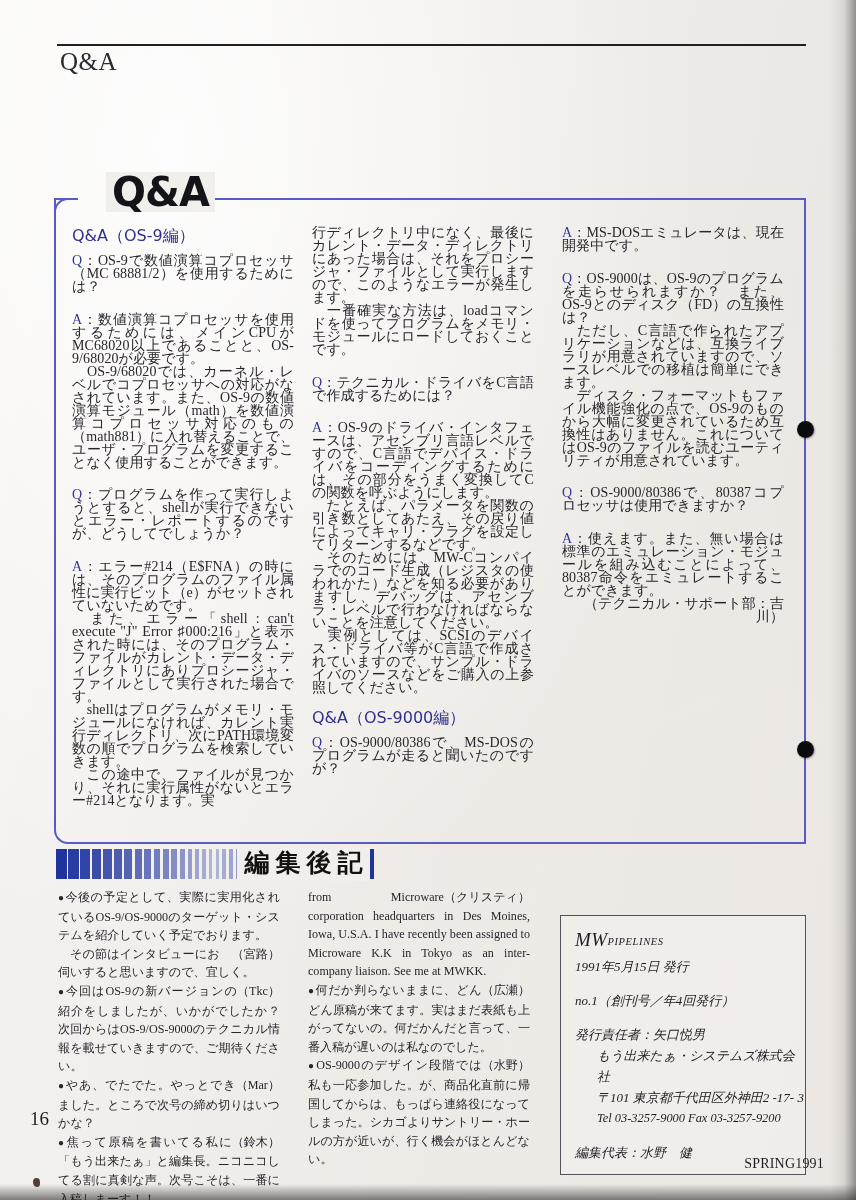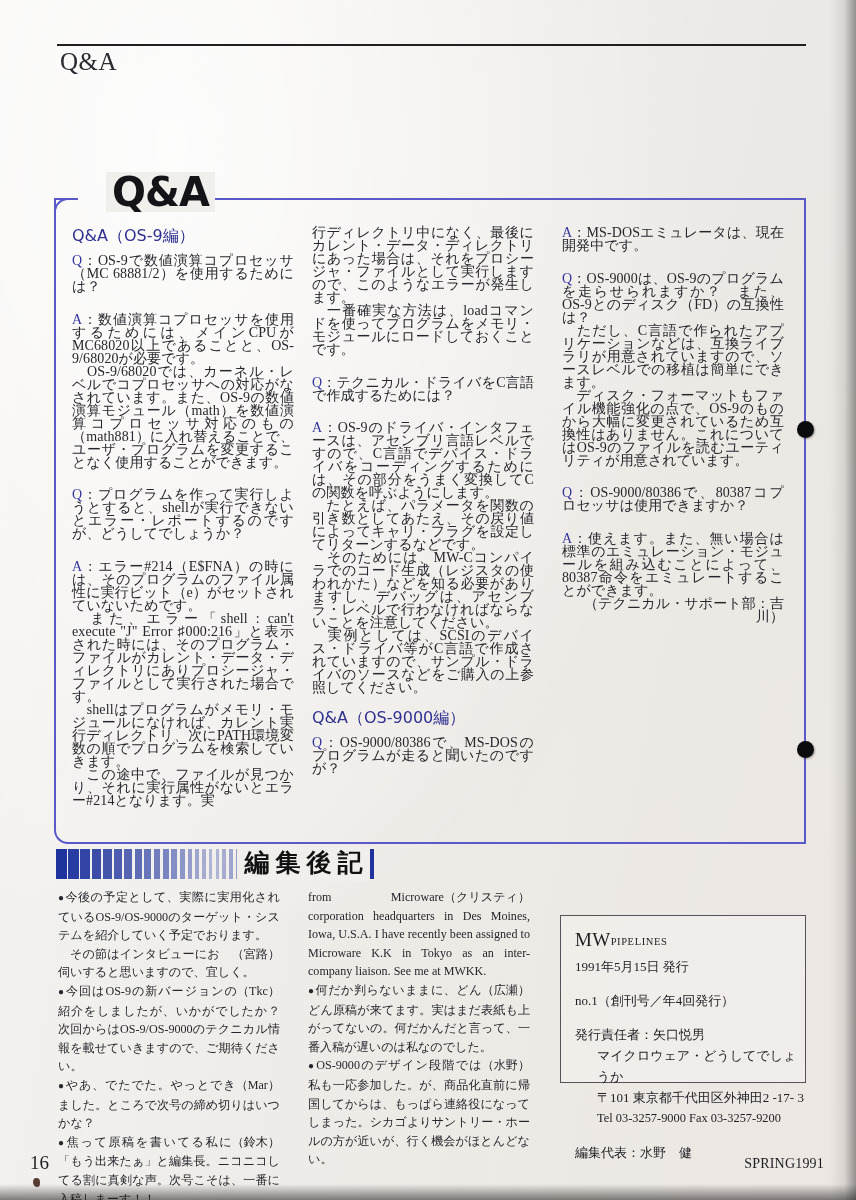--- a/index.html
+++ b/index.html
@@ -185,24 +185,25 @@
   .ps-col.pc2 { left: 308px; }
   .ps-col p { margin: 0; }
   .ps-col p.ind { text-indent: 1em; }
   .bullet::before { content: "\25CF"; font-size: 10px; margin-right: 1px; }
   .ps-sign { float: right; }
 
   
   .colophon {
     position: absolute;
     left: 560px; top: 915px;
-    width: 246px; height: 168px;
+    width: 246px; height: 260px;
     border: 1px solid #55535a;
     box-sizing: border-box;
     background: rgba(255,255,255,0.22);
+    font-style: italic;
   }
   .colo-inner { padding: 14px 0 0 14px; }
   .mw-line {
     font-size: 19px;
     letter-spacing: 0.4px;
     line-height: 1;
     margin-bottom: 7px;
   }
   .mw-line .small {
     font-size: 10.5px;
@@ -210,21 +211,21 @@
     vertical-align: 1px;
   }
   .colo-row { font-size: 13px; line-height: 21px; }
   .colo-row.sm { font-size: 12.4px; }
   .colo-gap { height: 13px; }
   .colo-indent { padding-left: 22px; }
 
   
   .folio {
     position: absolute;
-    left: 30px; top: 1152px;
+    left: 30px; top: 1108px;
     font-size: 19px;
     color: #1d1d22;
   }
   .issue {
     position: absolute;
     right: 32px; top: 1156px;
     font-size: 14px;
     letter-spacing: 0.2px;
     color: #1d1d22;
   }
@@ -348,21 +349,21 @@
   </div>
 
   <div class="colophon">
     <div class="colo-inner">
       <div class="mw-line"><span>MW</span><span class="small">PIPELINES</span></div>
       <div class="colo-row">1991年5月15日 発行</div>
       <div class="colo-gap"></div>
       <div class="colo-row">no.1（創刊号／年4回発行）</div>
       <div class="colo-gap"></div>
       <div class="colo-row">発行責任者：矢口悦男</div>
-      <div class="colo-row colo-indent">マイクロウェア・どうしてでしょうか</div>
+      <div class="colo-row colo-indent">もう出来たぁ・システムズ株式会社</div>
       <div class="colo-row colo-indent">〒101 東京都千代田区外神田2 -17- 3</div>
       <div class="colo-row colo-indent sm">Tel  03-3257-9000   Fax  03-3257-9200</div>
       <div class="colo-gap"></div>
       <div class="colo-row">編集代表：水野　健</div>
     </div>
   </div>
 
   <div class="folio">16</div>
   <div class="issue">SPRING1991</div>
   <div class="smudge"></div>

